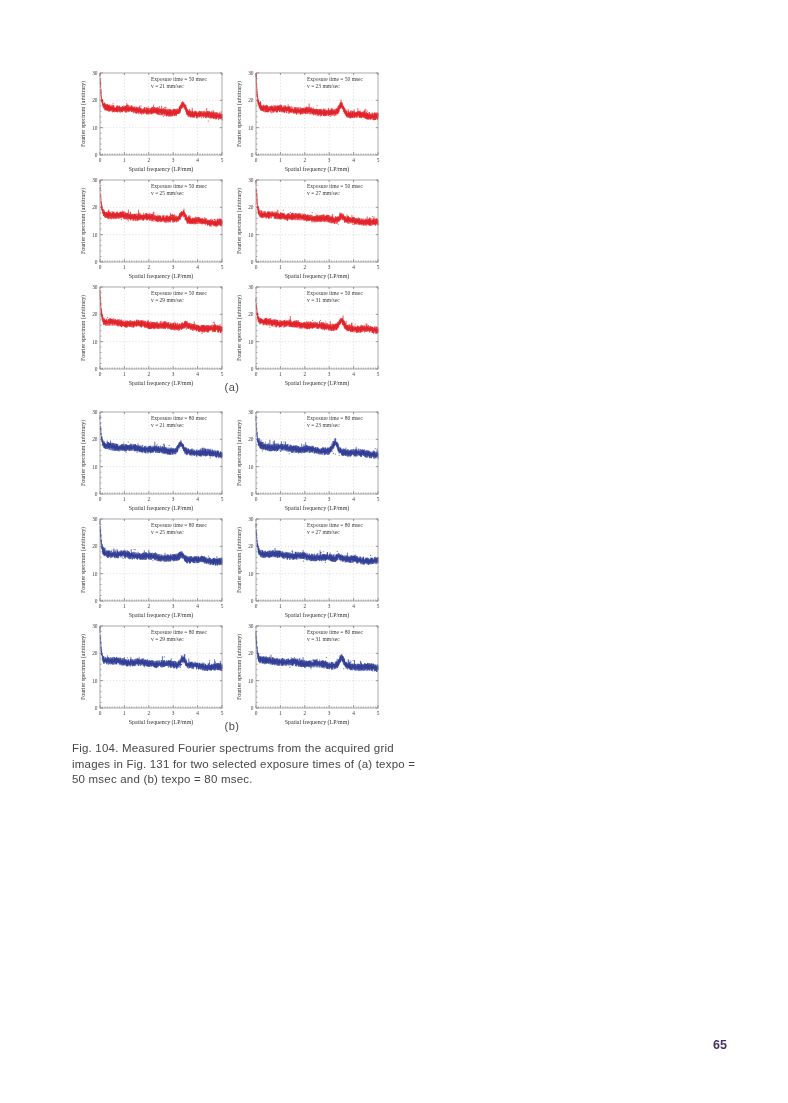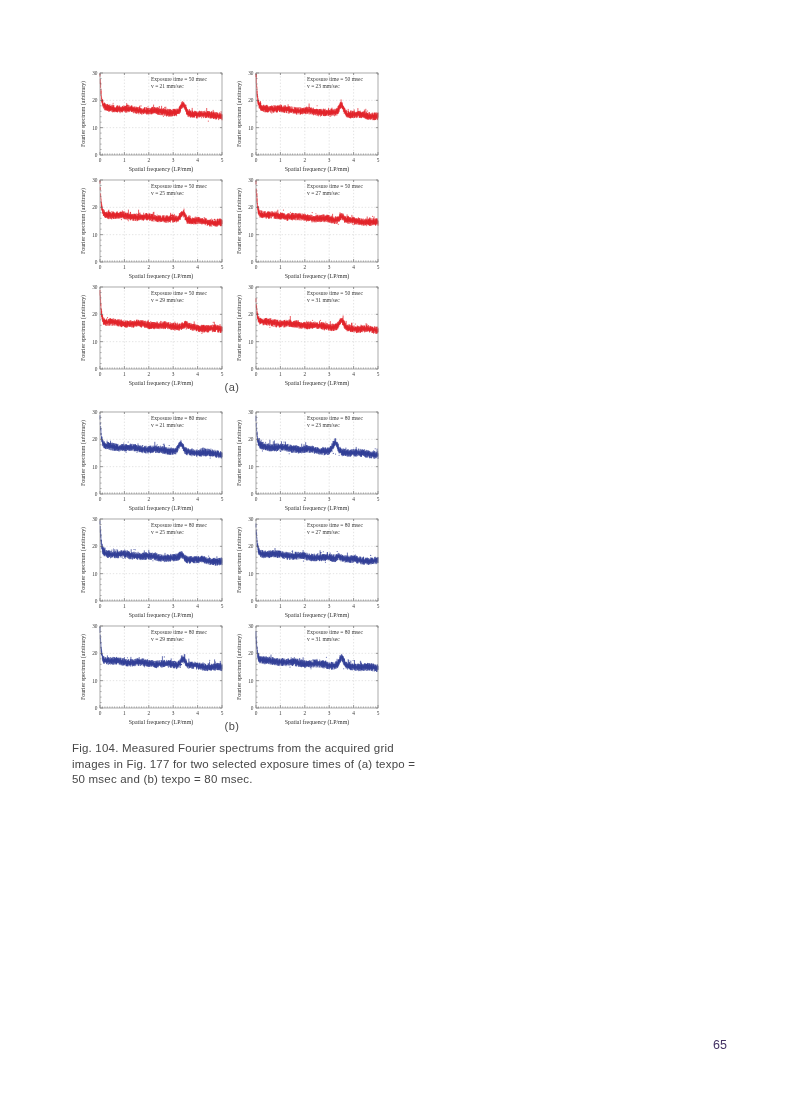--- a/index.html
+++ b/index.html
@@ -9,21 +9,21 @@
   .subplot{width:156px;height:107px;position:relative;}
   .panel-label{position:absolute;width:312px;text-align:center;
         font-family:"Liberation Sans",sans-serif;font-size:11px;color:#4a4a4a;letter-spacing:.5px;}
   #panel-a{left:76px;top:69px;}
   #panel-a-label{left:76px;top:381px;}
   #panel-b{left:76px;top:408px;}
   #panel-b-label{left:76px;top:720px;}
   .caption{position:absolute;left:72px;top:741px;width:350px;margin:0;
         font-size:11.5px;line-height:15.6px;color:#474747;letter-spacing:.2px;}
   .page-number{position:absolute;left:700px;top:1038px;width:40px;text-align:center;
-        font-size:12.5px;font-weight:400;color:#443264;}
+        font-size:12.5px;font-weight:700;color:#443264;}
   
   .tick{font-family:"Liberation Serif","DejaVu Serif",serif;font-size:5.3px;fill:#3a3a3a;}
   .axlab{font-family:"Liberation Serif","DejaVu Serif",serif;font-size:5.9px;fill:#333333;}
   .ann{font-family:"Liberation Serif","DejaVu Serif",serif;font-size:5.5px;fill:#3a3a3a;}
 </style>
 </head>
 <body>
 
 <div class="page">
 
@@ -596,17 +596,17 @@
             <text x="85" y="101.5" text-anchor="middle" class="axlab">Spatial frequency (LP/mm)</text>
             <text text-anchor="middle" class="axlab" transform="translate(8.5 45) rotate(-90)">Fourier spectrum (arbitrary)</text>
             <text x="75" y="12" text-anchor="start" class="ann">Exposure time = 80 msec</text>
             <text x="75" y="19.2" text-anchor="start" class="ann">v = 31 mm/sec</text>
           </svg></div>
     </div>
     <div class="panel-label" id="panel-b-label">(b)</div>
 
   </div>
 
-  <p class="caption">Fig. 104. Measured Fourier spectrums from the acquired grid images in Fig. 177 for two selected exposure times of (a) texpo = 50 msec and (b) texpo = 80 msec.</p>
+  <p class="caption">Fig. 104. Measured Fourier spectrums from the acquired grid images in Fig. 131 for two selected exposure times of (a) texpo = 50 msec and (b) texpo = 80 msec.</p>
 
   <div class="page-number">65</div>
 
 </div>
 
 </body></html>

